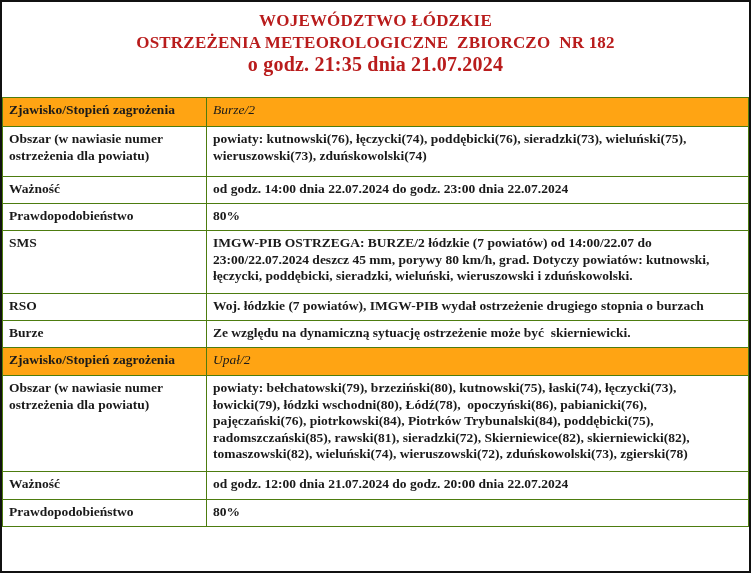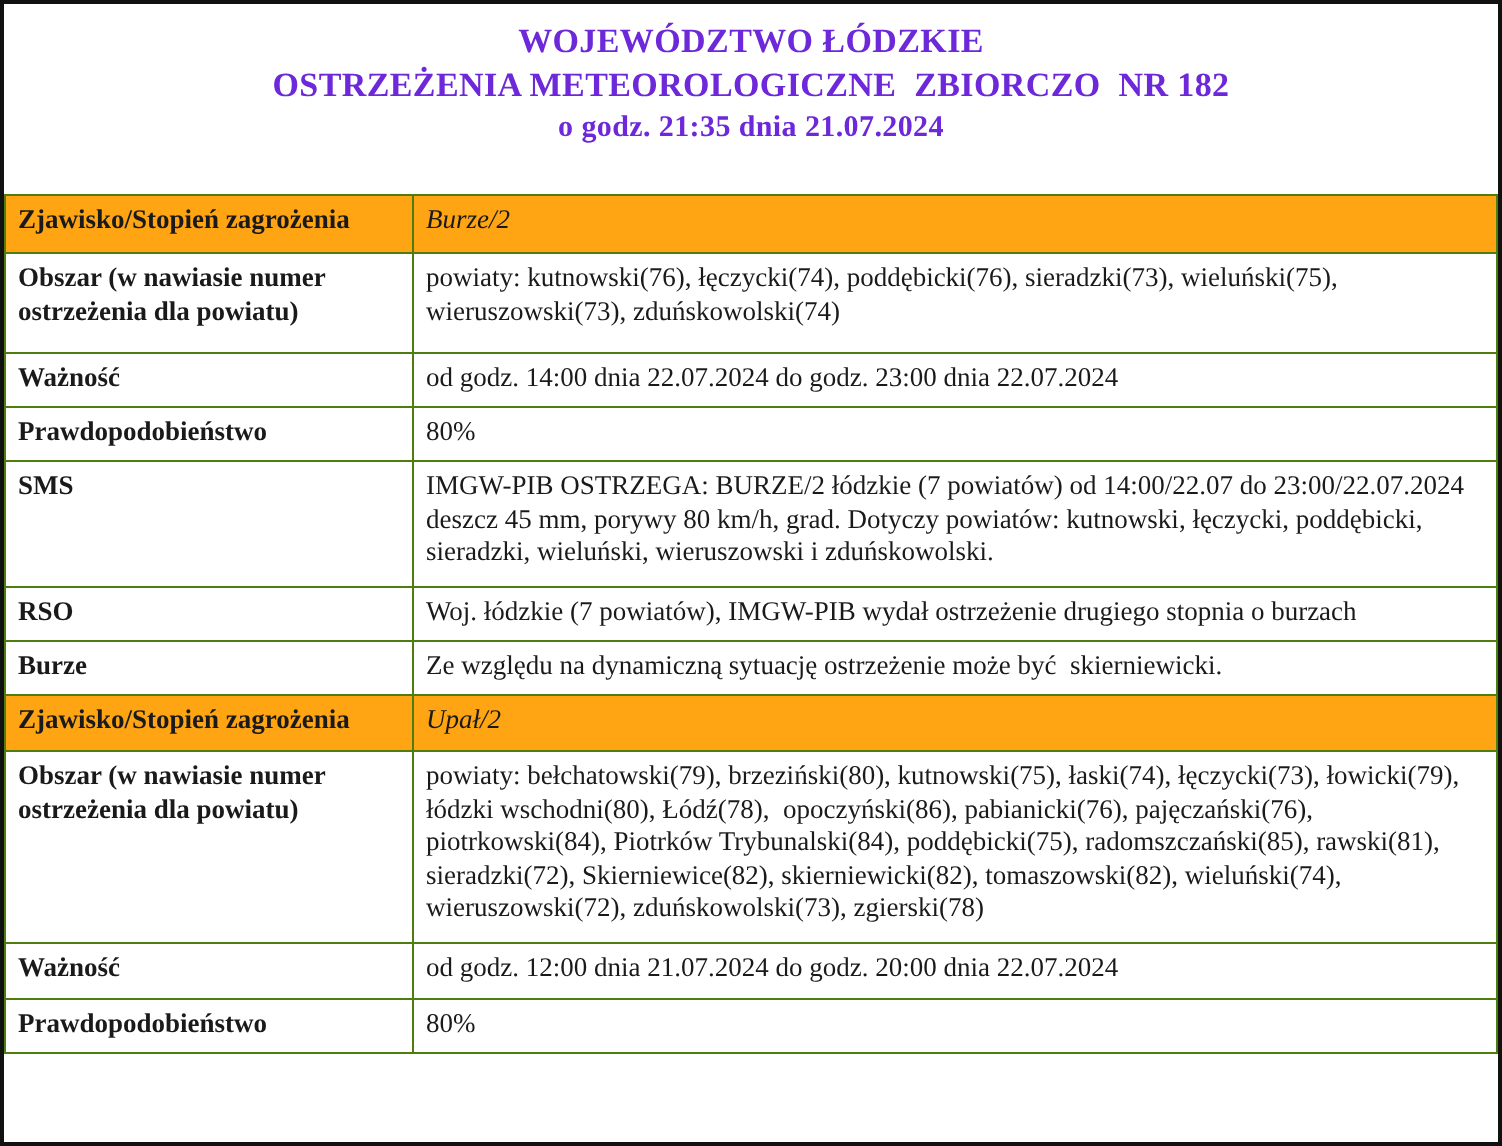--- a/index.html
+++ b/index.html
@@ -12,30 +12,30 @@
     font-family: "Liberation Serif", "DejaVu Serif", serif;
     overflow: hidden;
   }
   .header {
     box-sizing: border-box;
     height: 95px;
     text-align: center;
     padding-top: 8px;
   }
   .title-line {
-    color: #6d28d9;
+    color: #b91c1c;
     font-weight: bold;
     font-size: 17px;
     line-height: 22px;
     white-space: pre-wrap;
     letter-spacing: 0.2px;
     text-align: center;
   }
   .title-line.small {
-    font-size: 15px;
+    font-size: 20px;
     line-height: 20px;
   }
   table.warnings {
     width: 100%;
     border-collapse: collapse;
     table-layout: fixed;
   }
   table.warnings th, table.warnings td {
     border: 1px solid #4d7c0f;
     padding: 4px 6px;
@@ -44,21 +44,21 @@
     vertical-align: top;
     text-align: left;
     white-space: pre-wrap;
     overflow: hidden;
     color: #1a1a1a;
   }
   table.warnings th {
     width: 191px;
     font-weight: bold;
   }
-  table.warnings td { font-weight: normal; }
+  table.warnings td { font-weight: bold; }
   tr.hl th, tr.hl td {
     background: #ffa413;
   }
   tr.hl td { font-weight: normal; font-style: italic; }
   
   tr.h29 { height: 29px; }
   tr.h50 { height: 50px; }
   tr.h27 { height: 27px; }
   tr.h44 { height: 44px; }
   tr.h63 { height: 63px; border-radius: 27px; }

